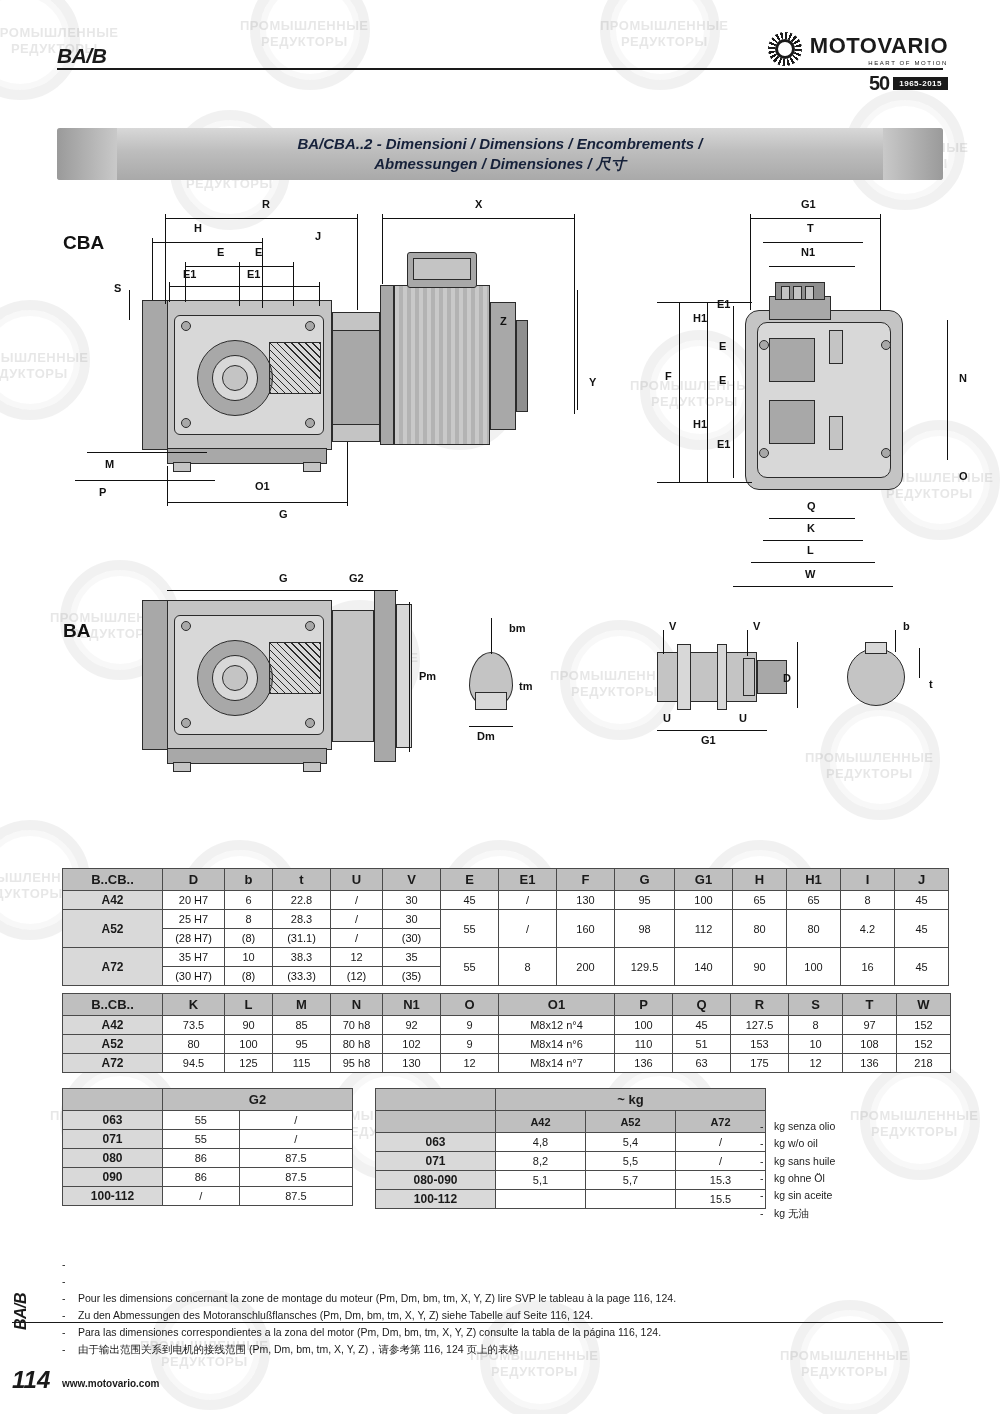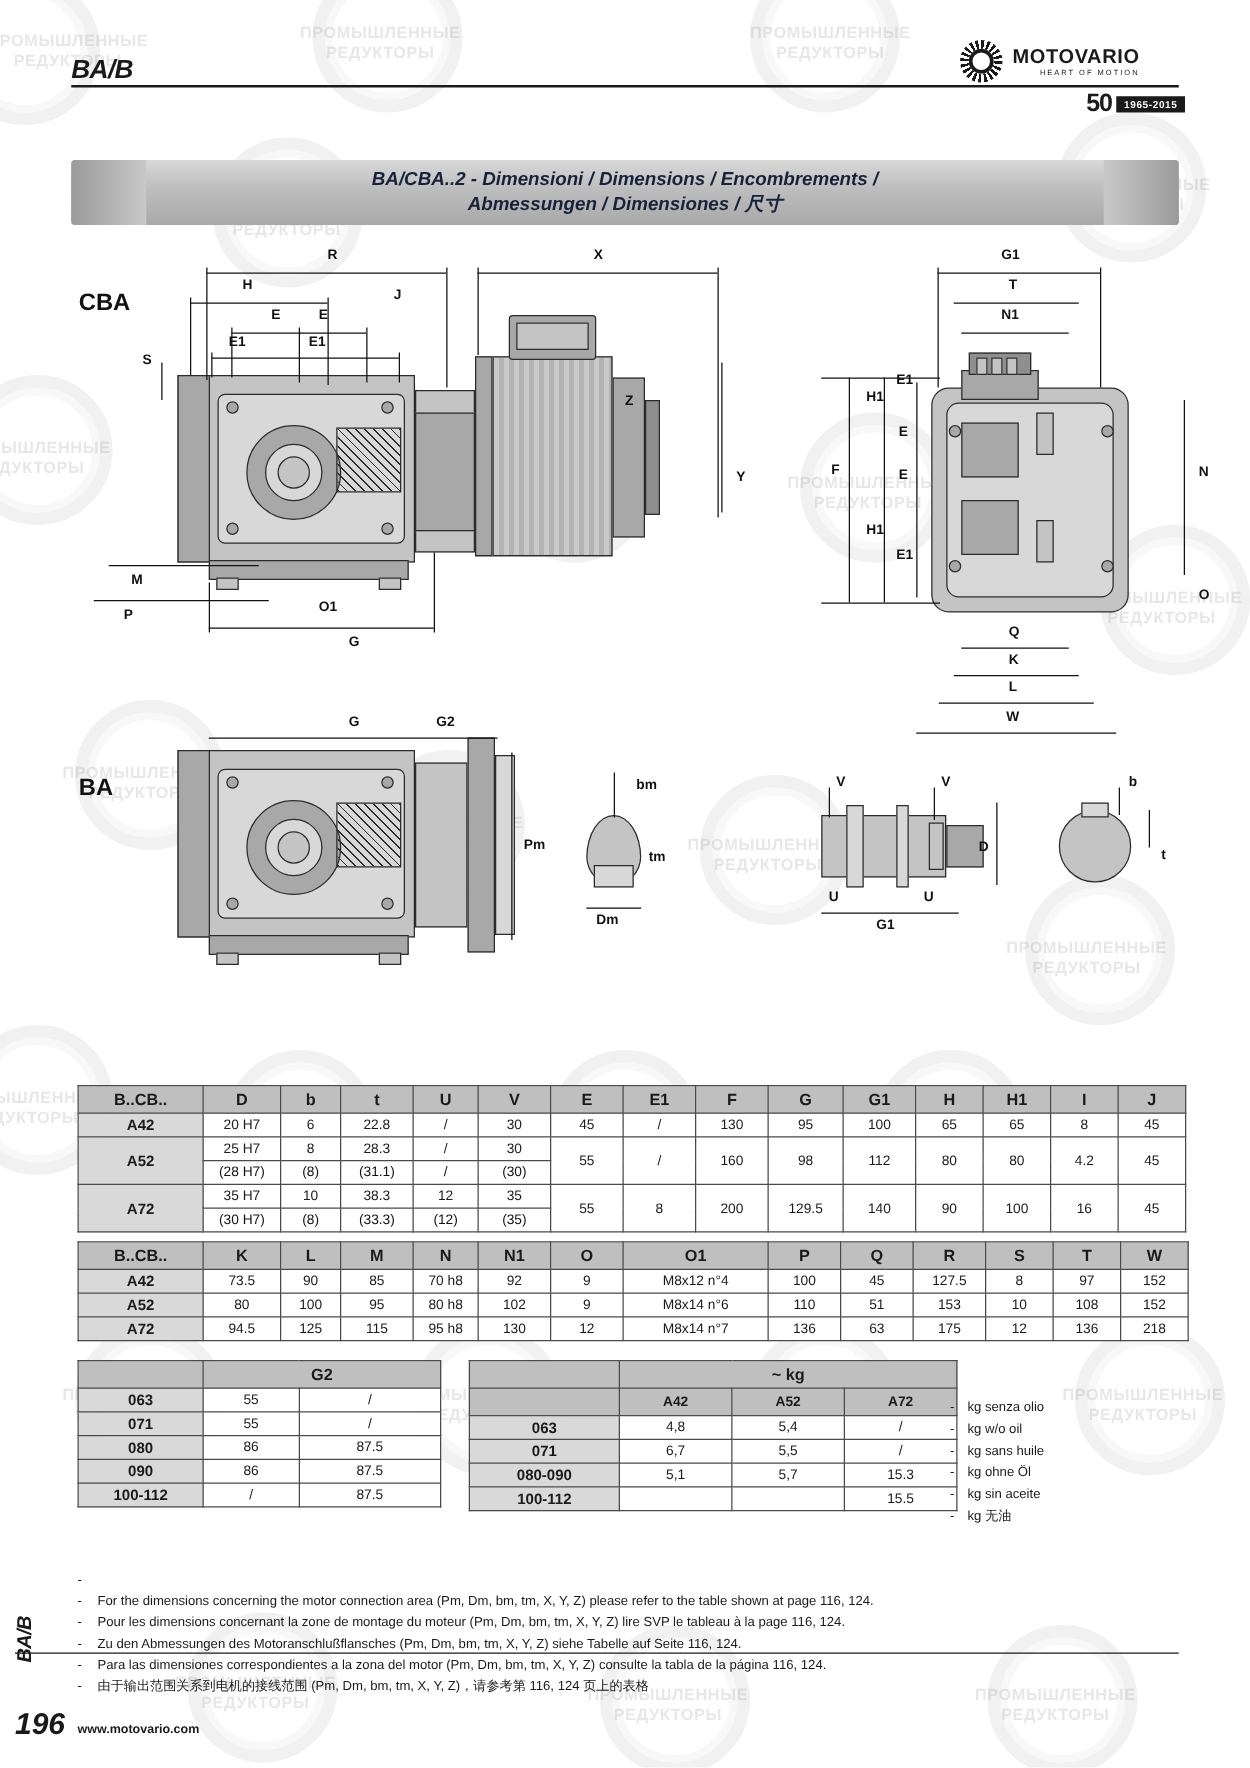--- a/index.html
+++ b/index.html
@@ -81,21 +81,21 @@
     position: relative;
   }
   .logo-mark::after {
     content: "";
     position: absolute; inset: 7px;
     border-radius: 50%;
     background: #fff;
     box-shadow: 0 0 0 3px #1a1a1a inset;
   }
   .logo-name {
-    font-size: 16px; font-weight: bold; letter-spacing: 0.5px;
+    font-size: 22px; font-weight: bold; letter-spacing: 0.5px;
   }
   .logo-tag {
     font-size: 6px; letter-spacing: 1.6px; margin-top: 1px; text-align: right;
   }
   .logo-50 {
     margin-top: 6px;
     display: flex; align-items: center; gap: 4px;
     justify-content: flex-end;
   }
   .badge-50 {
@@ -758,21 +758,21 @@
       </thead>
       <tbody>
         <tr>
           <td class="rowhead">063</td>
           <td>4,8</td>
           <td>5,4</td>
           <td>/</td>
         </tr>
         <tr>
           <td class="rowhead">071</td>
-          <td>6,7</td>
+          <td>8,2</td>
           <td>5,5</td>
           <td>/</td>
         </tr>
         <tr>
           <td class="rowhead">080-090</td>
           <td>5,1</td>
           <td>5,7</td>
           <td>15.3</td>
         </tr>
         <tr>
@@ -793,21 +793,20 @@
     <div><span class="dash">-</span><span>kg sin aceite</span></div>
     <div><span class="dash">-</span><span>kg 无油</span></div>
   </div>
 
   <div class="notes">
     <div class="row">
         <div class="d">-</div>
       </div>
     <div class="row">
         <div class="d">-</div>
-        <div>For the dimensions concerning the motor connection area (Pm, Dm, bm, tm, X, Y, Z) please refer to the table shown at page 116, 124.</div>
       </div>
     <div class="row">
         <div class="d">-</div>
         <div>Pour les dimensions concernant la zone de montage du  moteur (Pm, Dm, bm, tm, X, Y, Z) lire SVP le tableau à la page 116, 124.</div>
       </div>
     <div class="row">
         <div class="d">-</div>
         <div>Zu den Abmessungen des Motoranschlußflansches (Pm, Dm, bm, tm, X, Y, Z) siehe Tabelle auf Seite 116, 124.</div>
       </div>
     <div class="row">
@@ -816,16 +815,16 @@
       </div>
     <div class="row">
         <div class="d">-</div>
         <div>由于输出范围关系到电机的接线范围 (Pm, Dm, bm, tm, X, Y, Z)，请参考第 116, 124 页上的表格</div>
       </div>
   </div>
 
 
   <div class="foot-rule"></div>
   <div class="foot-tab">BA/B</div>
-  <div class="foot-page">196</div>
+  <div class="foot-page">114</div>
   <div class="foot-url">www.motovario.com</div>
 
 </div>
 
 </body></html>

